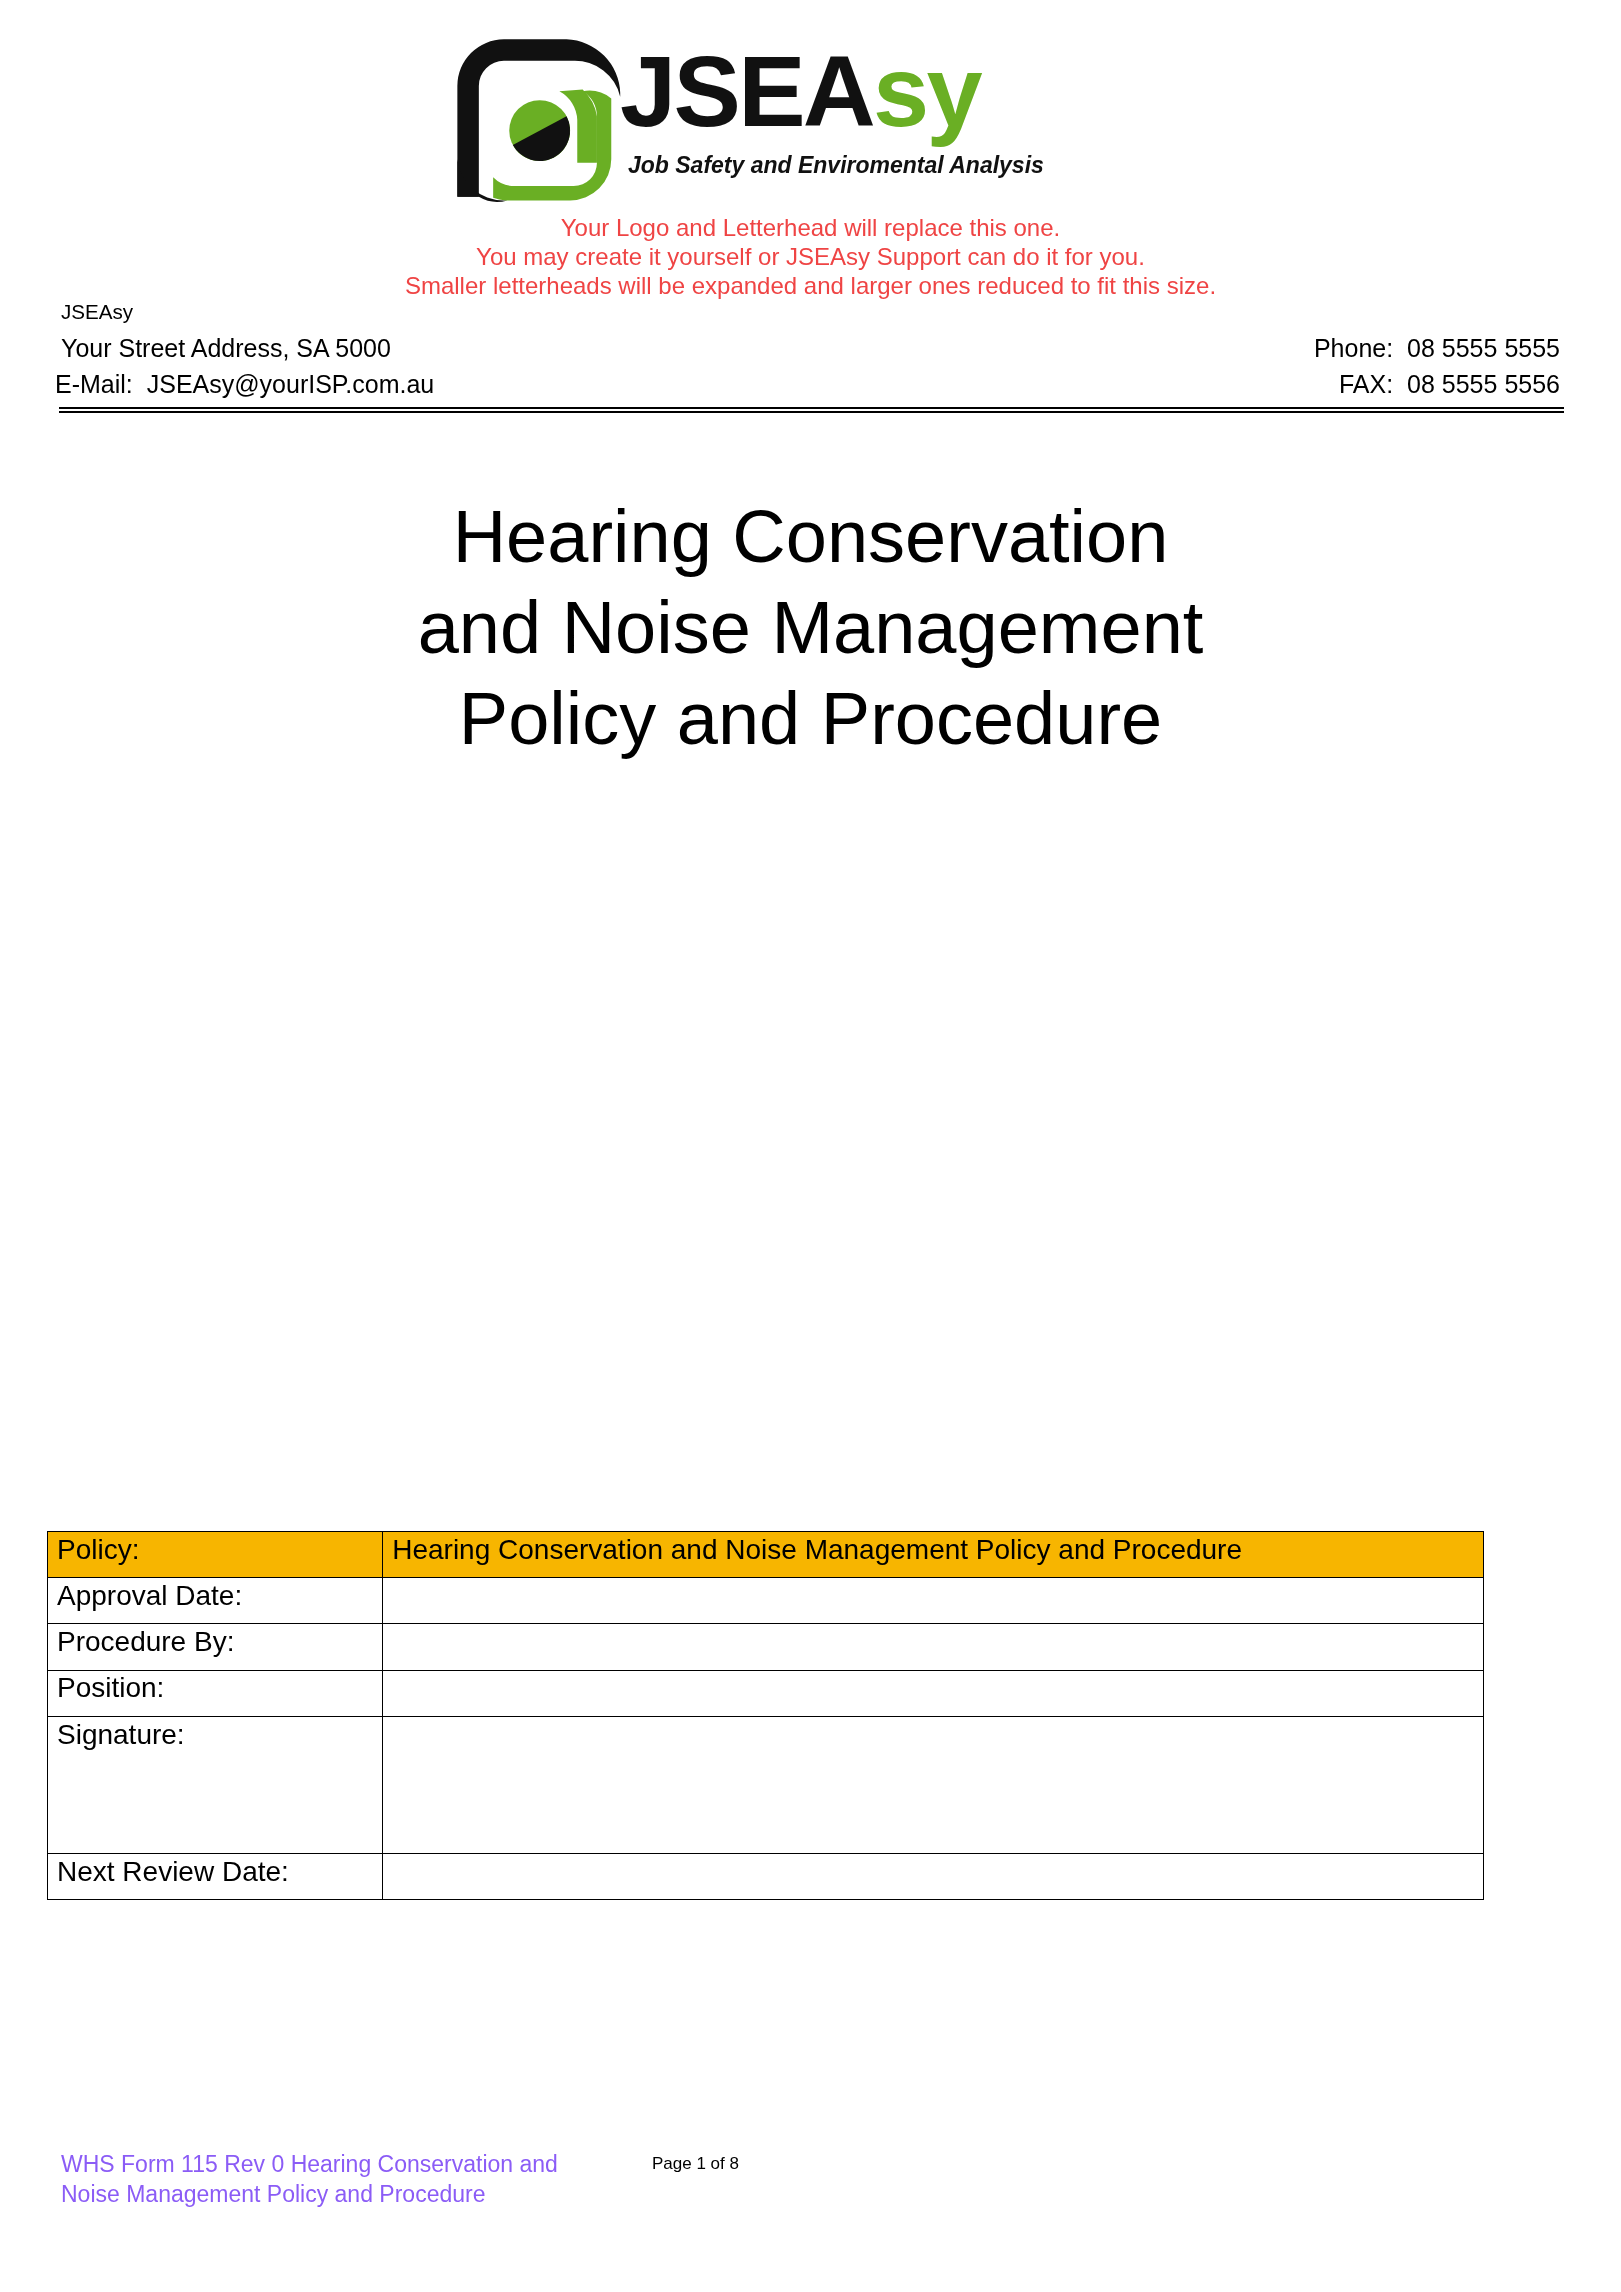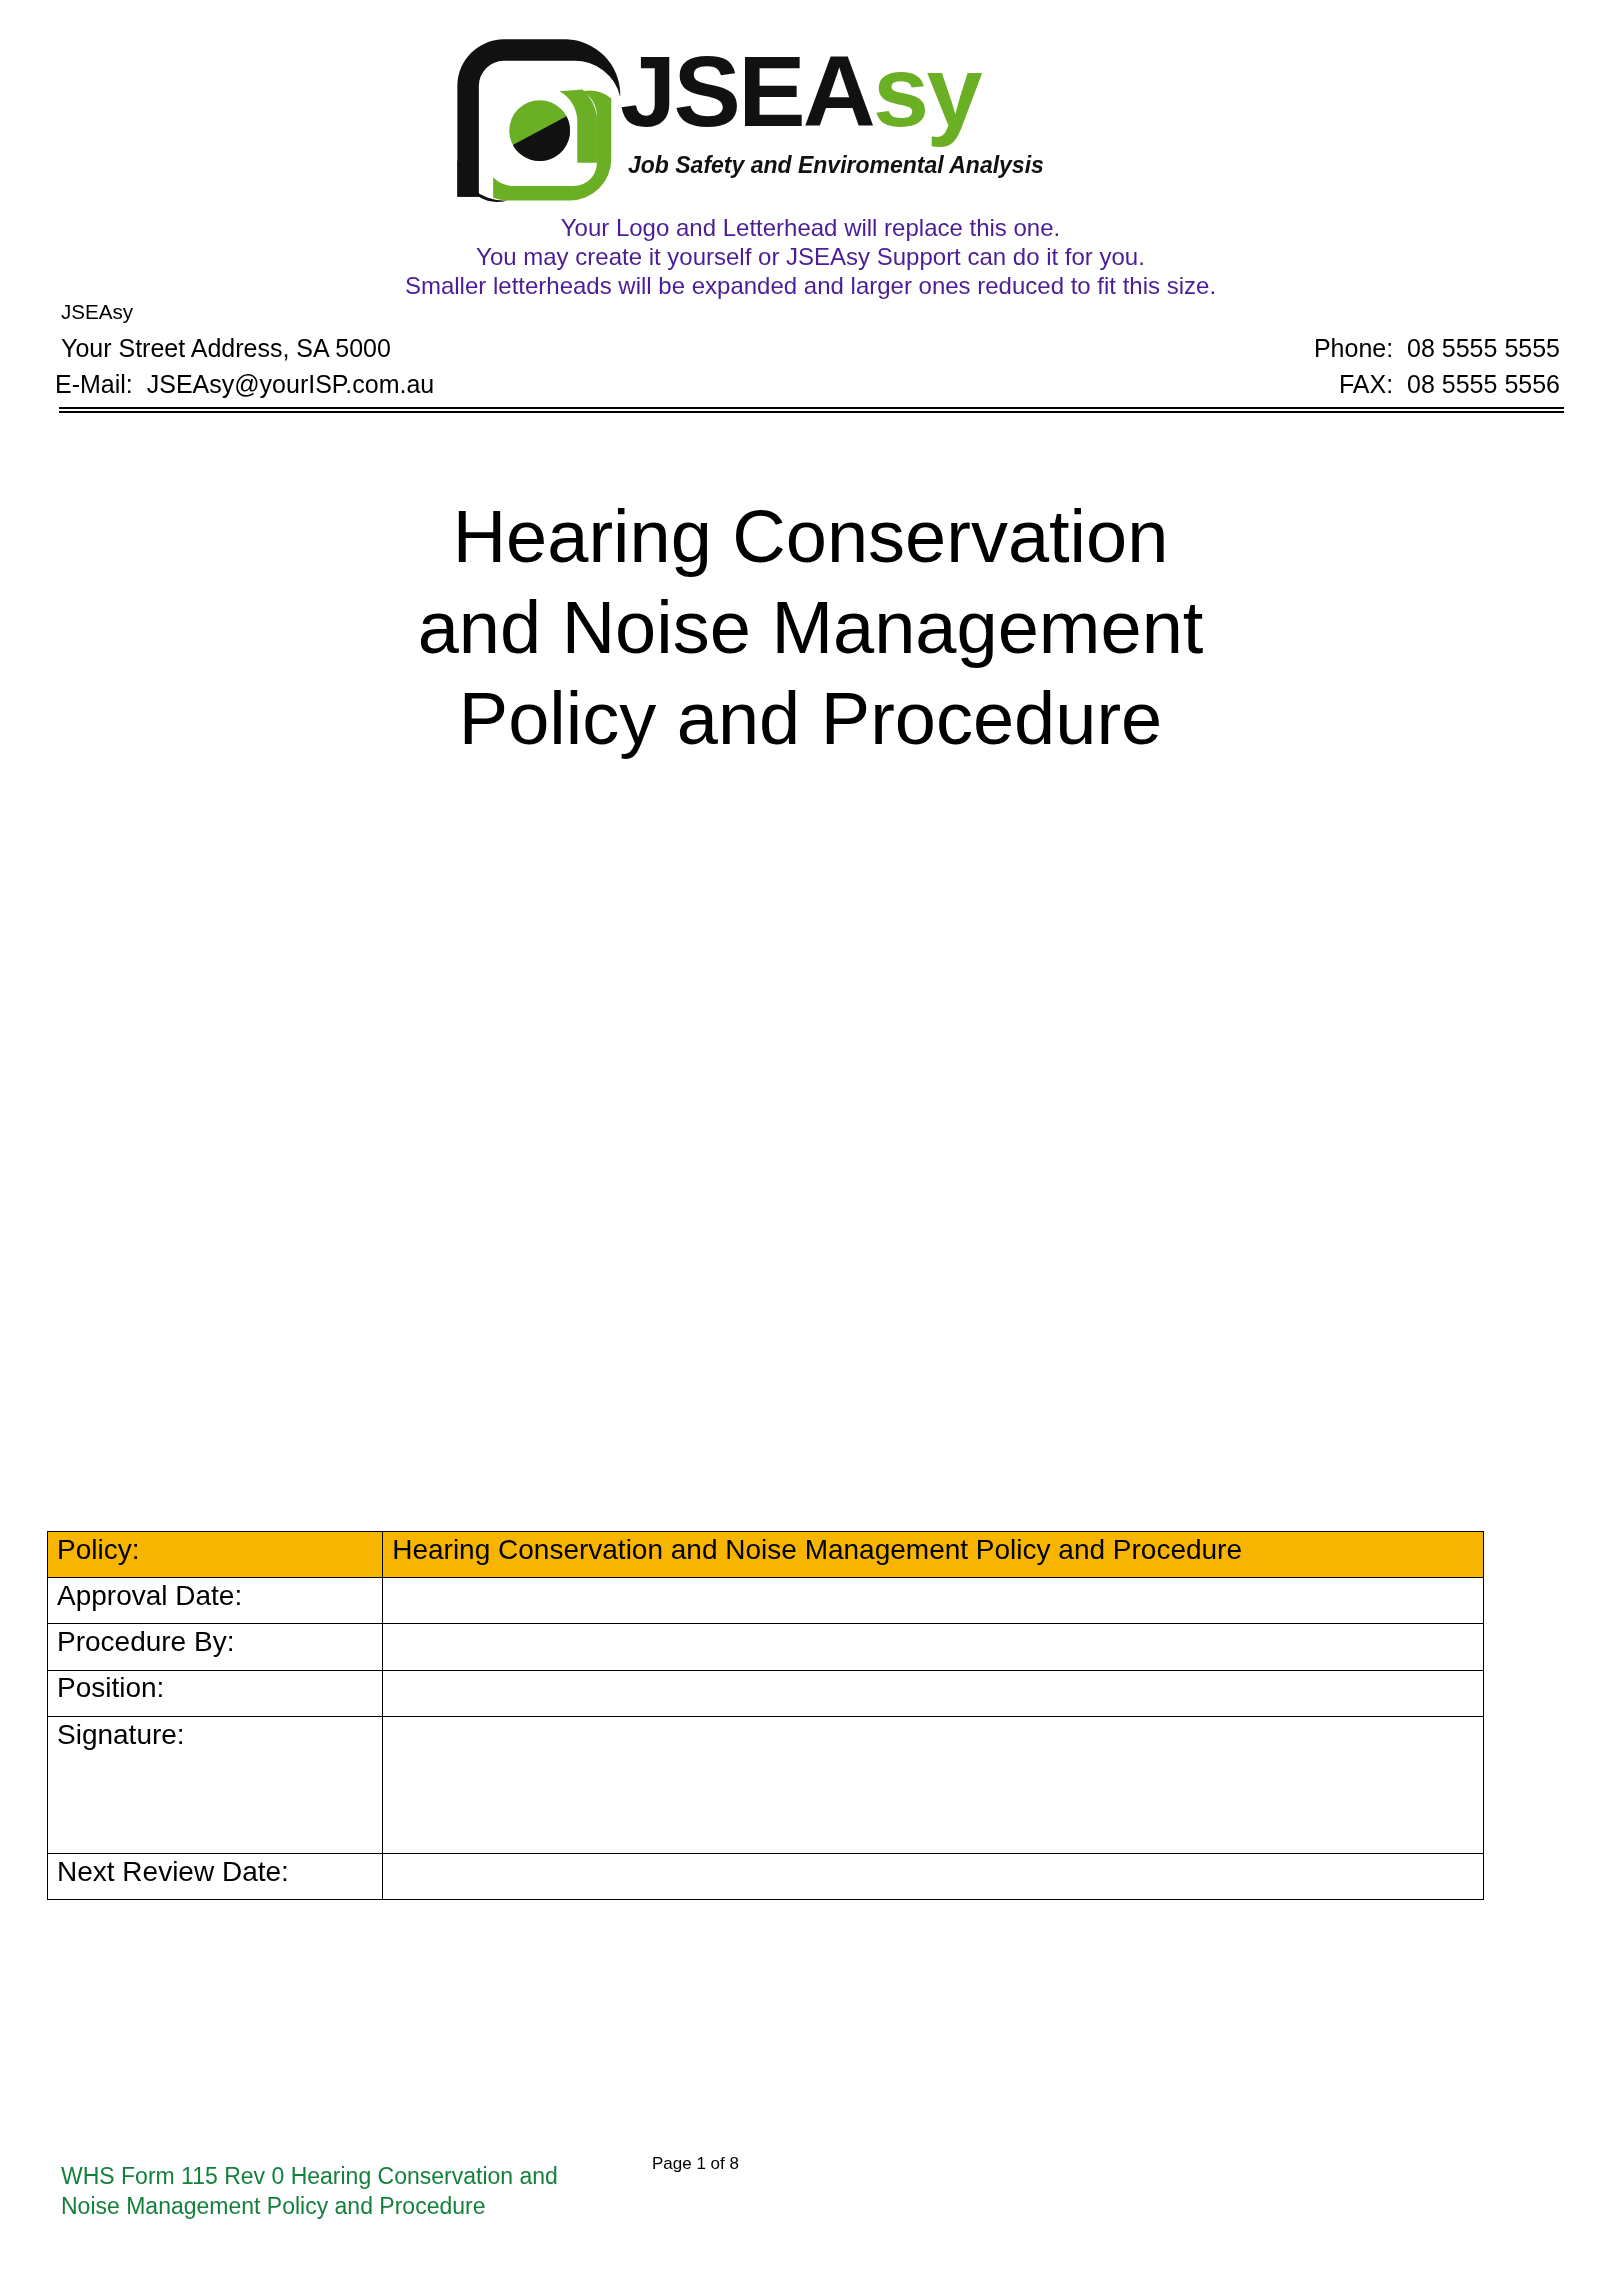--- a/index.html
+++ b/index.html
@@ -69,21 +69,21 @@
   }
 
   .lh-instructions {
     position: absolute;
     left: 0;
     top: 213px;
     width: 1621px;
     text-align: center;
     font-size: 24px;
     line-height: 29px;
-    color: #4c1d95;
+    color: #ef4444;
   }
   .lh-instructions div { white-space: nowrap; }
 
   .lh-company {
     position: absolute;
     left: 61px;
     top: 302px;
     font-size: 20.6px;
     line-height: 1;
   }
@@ -174,25 +174,25 @@
   .footer {
     position: absolute;
     left: 61px;
     top: 2149px;
     width: 1505px;
     height: 81px;
   }
   .footer-left {
     position: absolute;
     left: 0;
-    top: 12px;
+    top: 0;
     width: 555px;
     font-size: 23px;
     line-height: 30px;
-    color: #15803d;
+    color: #8b5cf6;
   }
   .footer-page {
     position: absolute;
     left: 591px;
     top: 0;
     font-size: 17px;
     line-height: 30px;
     color: #000000;
     white-space: nowrap;
   }

